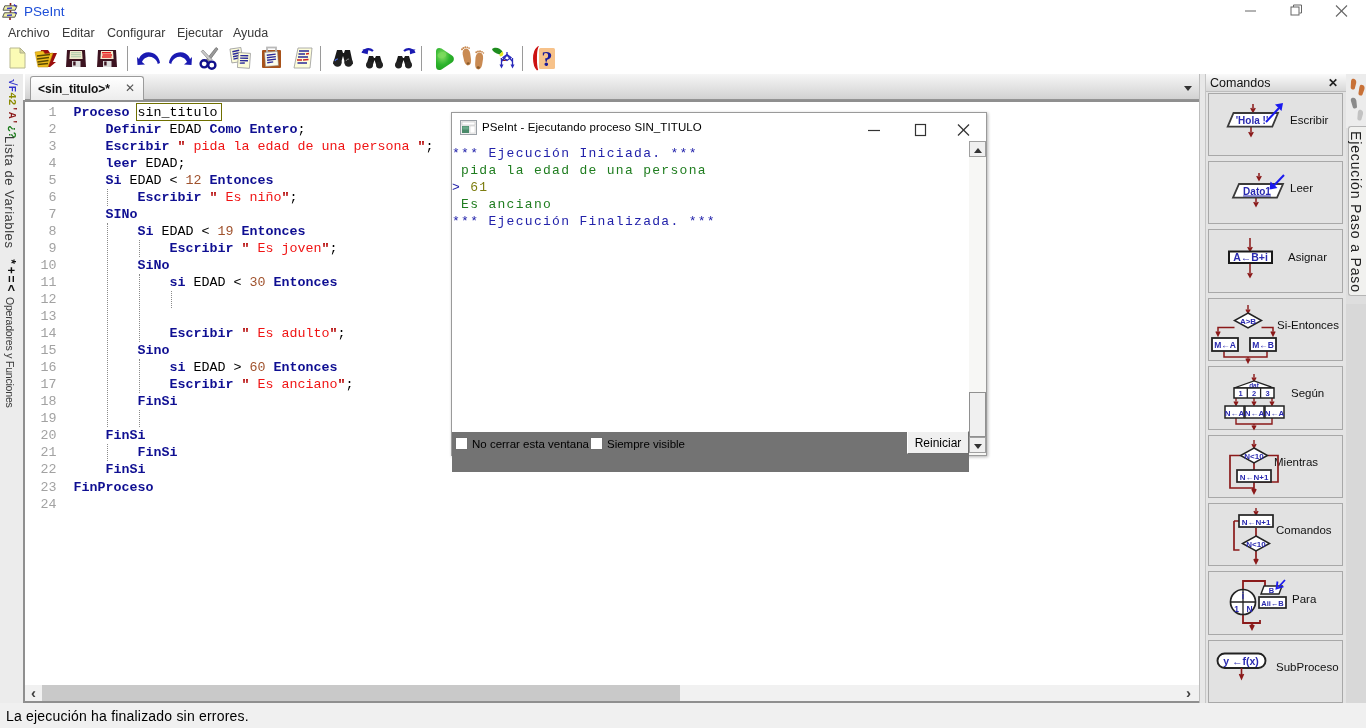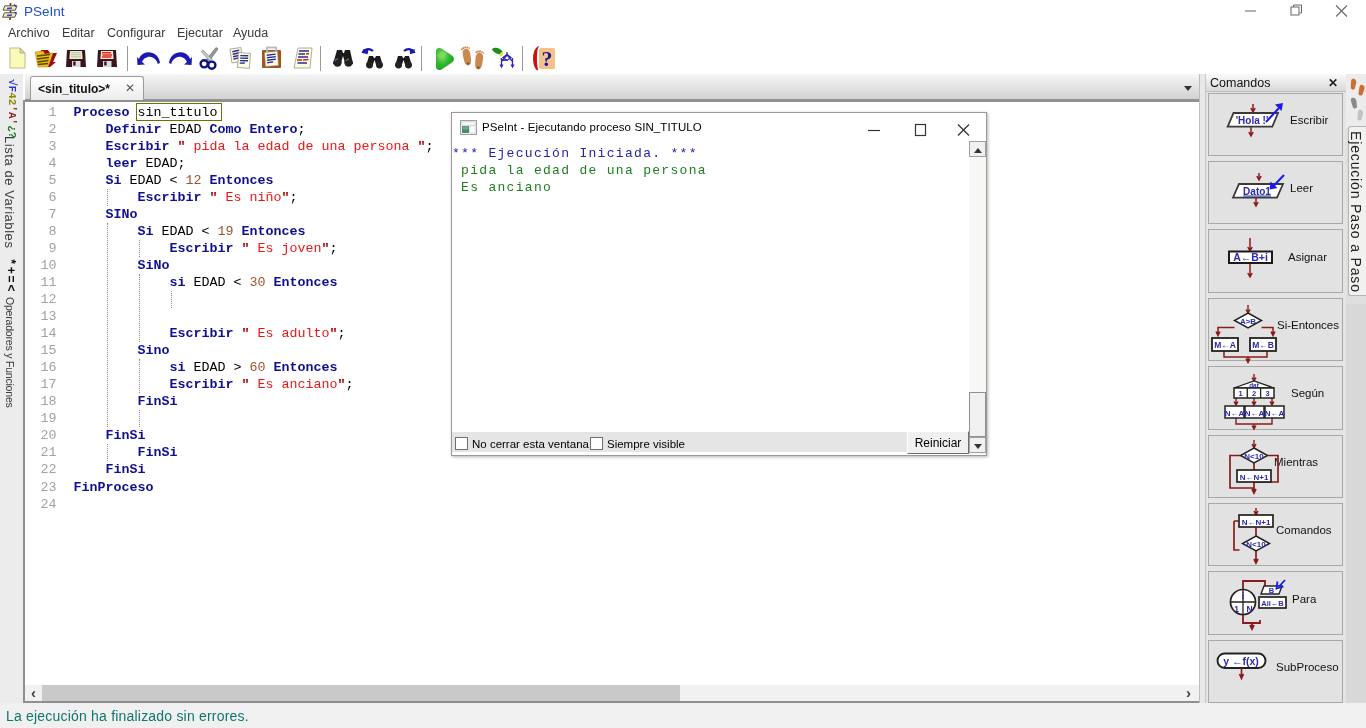--- a/index.html
+++ b/index.html
@@ -28,36 +28,36 @@
 .s{color:#f01414;}
 .q{color:#b40000;font-weight:bold;}
 .n{color:#a0522d;}
 .guide{position:absolute;width:1px;border-left:1px dotted #8a8a8a;}
 #idbox{position:absolute;border:1px solid #6f6f00;}
 #hscroll{left:25px;top:685px;width:1174px;height:16px;background:#f1f1f1;}
 #hthumb{position:absolute;left:17px;top:0;width:638px;height:16px;background:#c9c9c9;}
 .harr{position:absolute;top:-1px;font-size:15px;font-weight:bold;color:#3f3f3f;}
 #botline{left:23px;top:701px;width:1323px;height:2px;background:#8f8f8f;}
 #statusbar{left:0;top:703px;width:1366px;height:25px;background:#f0f0f0;}
-#statustext{left:6px;top:5px;font-size:14px;letter-spacing:0.2px;color:#0f766e;}
+#statustext{left:6px;top:5px;font-size:14px;letter-spacing:0.2px;color:#000000;}
 #rgap{left:1199px;top:74px;width:7px;height:629px;background:#e8e8e8;border-left:1px solid #bdbdbd;border-right:1px solid #c6c6c6;}
 #rpanel{left:1206px;top:74px;width:140px;height:629px;background:#e4e4e4;}
 #rhead{position:absolute;left:0;top:0;width:140px;height:18px;background:linear-gradient(#fafafa,#d8d8d8);border-bottom:1px solid #bdbdbd;}
 #rheadtext{position:absolute;left:4px;top:2px;font-size:12.5px;color:#111;}
 #rheadx{position:absolute;right:8px;top:2px;font-size:12px;font-weight:bold;color:#222;}
 .cmdbtn{position:absolute;left:2px;width:135px;height:63.5px;background:#e2e2e2;border:1px solid #a8a8a8;}
 .cmdlabel{position:absolute;font-size:11.5px;color:#111;}
 #rstrip{left:1346px;top:74px;width:20px;height:629px;background:linear-gradient(#ececec 0 54px,#dedede 54px 230px,#d8d8d8 230px);}
 #steptab{position:absolute;left:2px;top:52px;width:18px;height:170px;background:#f1f1ef;border:1px solid #b5b5b5;border-right:none;border-radius:3px 0 0 3px;}
 #console{left:451px;top:112px;width:536px;height:344px;background:#fff;border:1px solid #9a9a9a;box-shadow:1px 1px 3px rgba(0,0,0,0.3);}
 .cline{white-space:pre;}
 #conbody{position:absolute;left:0px;top:32px;font-family:"Liberation Mono",monospace;font-weight:normal;font-size:13px;letter-spacing:1.3px;line-height:17px;}
 .cb{color:#2222aa;}.cg{color:#1f7d1f;}.cy{color:#7d7d10;}
 #contitle{position:absolute;left:30px;top:8px;font-size:11.5px;letter-spacing:0.1px;color:#000;}
-#conbottom{position:absolute;left:0px;top:319px;width:517px;height:20px;background:#e5e5e5;}
+#conbottom{position:absolute;left:0px;top:319px;width:517px;height:40px;background:#737373;}
 .chk{position:absolute;top:5px;width:13px;height:13px;background:#fff;border:1px solid #707070;}
 .chklabel{position:absolute;top:6px;font-size:11.5px;color:#000;}
 #reiniciar{position:absolute;left:455px;top:-1px;width:62px;height:23px;background:#f0f0f0;
  border-top:1px solid #fff;border-left:1px solid #fff;border-right:1.5px solid #707070;border-bottom:1.5px solid #707070;
  font-size:12px;text-align:center;padding-top:4px;}
 #vscroll{position:absolute;left:517px;top:28px;width:17px;height:314px;background:#f7f7f5;}
 .varrow{position:absolute;left:0;width:17px;height:16px;background:#f0f0f0;border:1px solid #a0a0a0;}
 #vthumb{position:absolute;left:0;top:251px;width:17px;height:45px;background:#f0f0f0;border:1px solid #909090;}
 svg{position:absolute;}
 .tri-u{position:absolute;left:4px;top:6px;width:0;height:0;border-left:4px solid transparent;border-right:4px solid transparent;border-bottom:5px solid #333;}
@@ -441,21 +441,23 @@
   <div id="contitle">PSeInt - Ejecutando proceso SIN_TITULO</div>
   <svg style="left:405px;top:10px;" width="130" height="14" viewBox="0 0 130 14">
     <line x1="11" y1="7.5" x2="23" y2="7.5" stroke="#333" stroke-width="1.2"></line>
     <rect x="58.5" y="1.5" width="10" height="11" fill="none" stroke="#333" stroke-width="1.2"></rect>
     <line x1="101" y1="1.5" x2="112" y2="12.5" stroke="#333" stroke-width="1.2"></line>
     <line x1="112" y1="1.5" x2="101" y2="12.5" stroke="#333" stroke-width="1.2"></line>
   </svg>
   <div id="conbody">
       <div class="cline cb">*** Ejecución Iniciada. ***</div>
       <div class="cline cg"> pida la edad de una persona</div>
+      <div class="cline"><span class="cb">&gt;</span> <span class="cy">61</span></div>
       <div class="cline cg"> Es anciano</div>
+      <div class="cline cb">*** Ejecución Finalizada. ***</div>
     </div>
   <div id="conbottom">
     <div class="chk" style="left:3px;"></div>
     <div class="chklabel" style="left:20px;">No cerrar esta ventana</div>
     <div class="chk" style="left:138px;"></div>
     <div class="chklabel" style="left:155px;">Siempre visible</div>
     <div id="reiniciar">Reiniciar</div>
   </div>
   <div id="vscroll">
     <div class="varrow" style="top:0px;">

